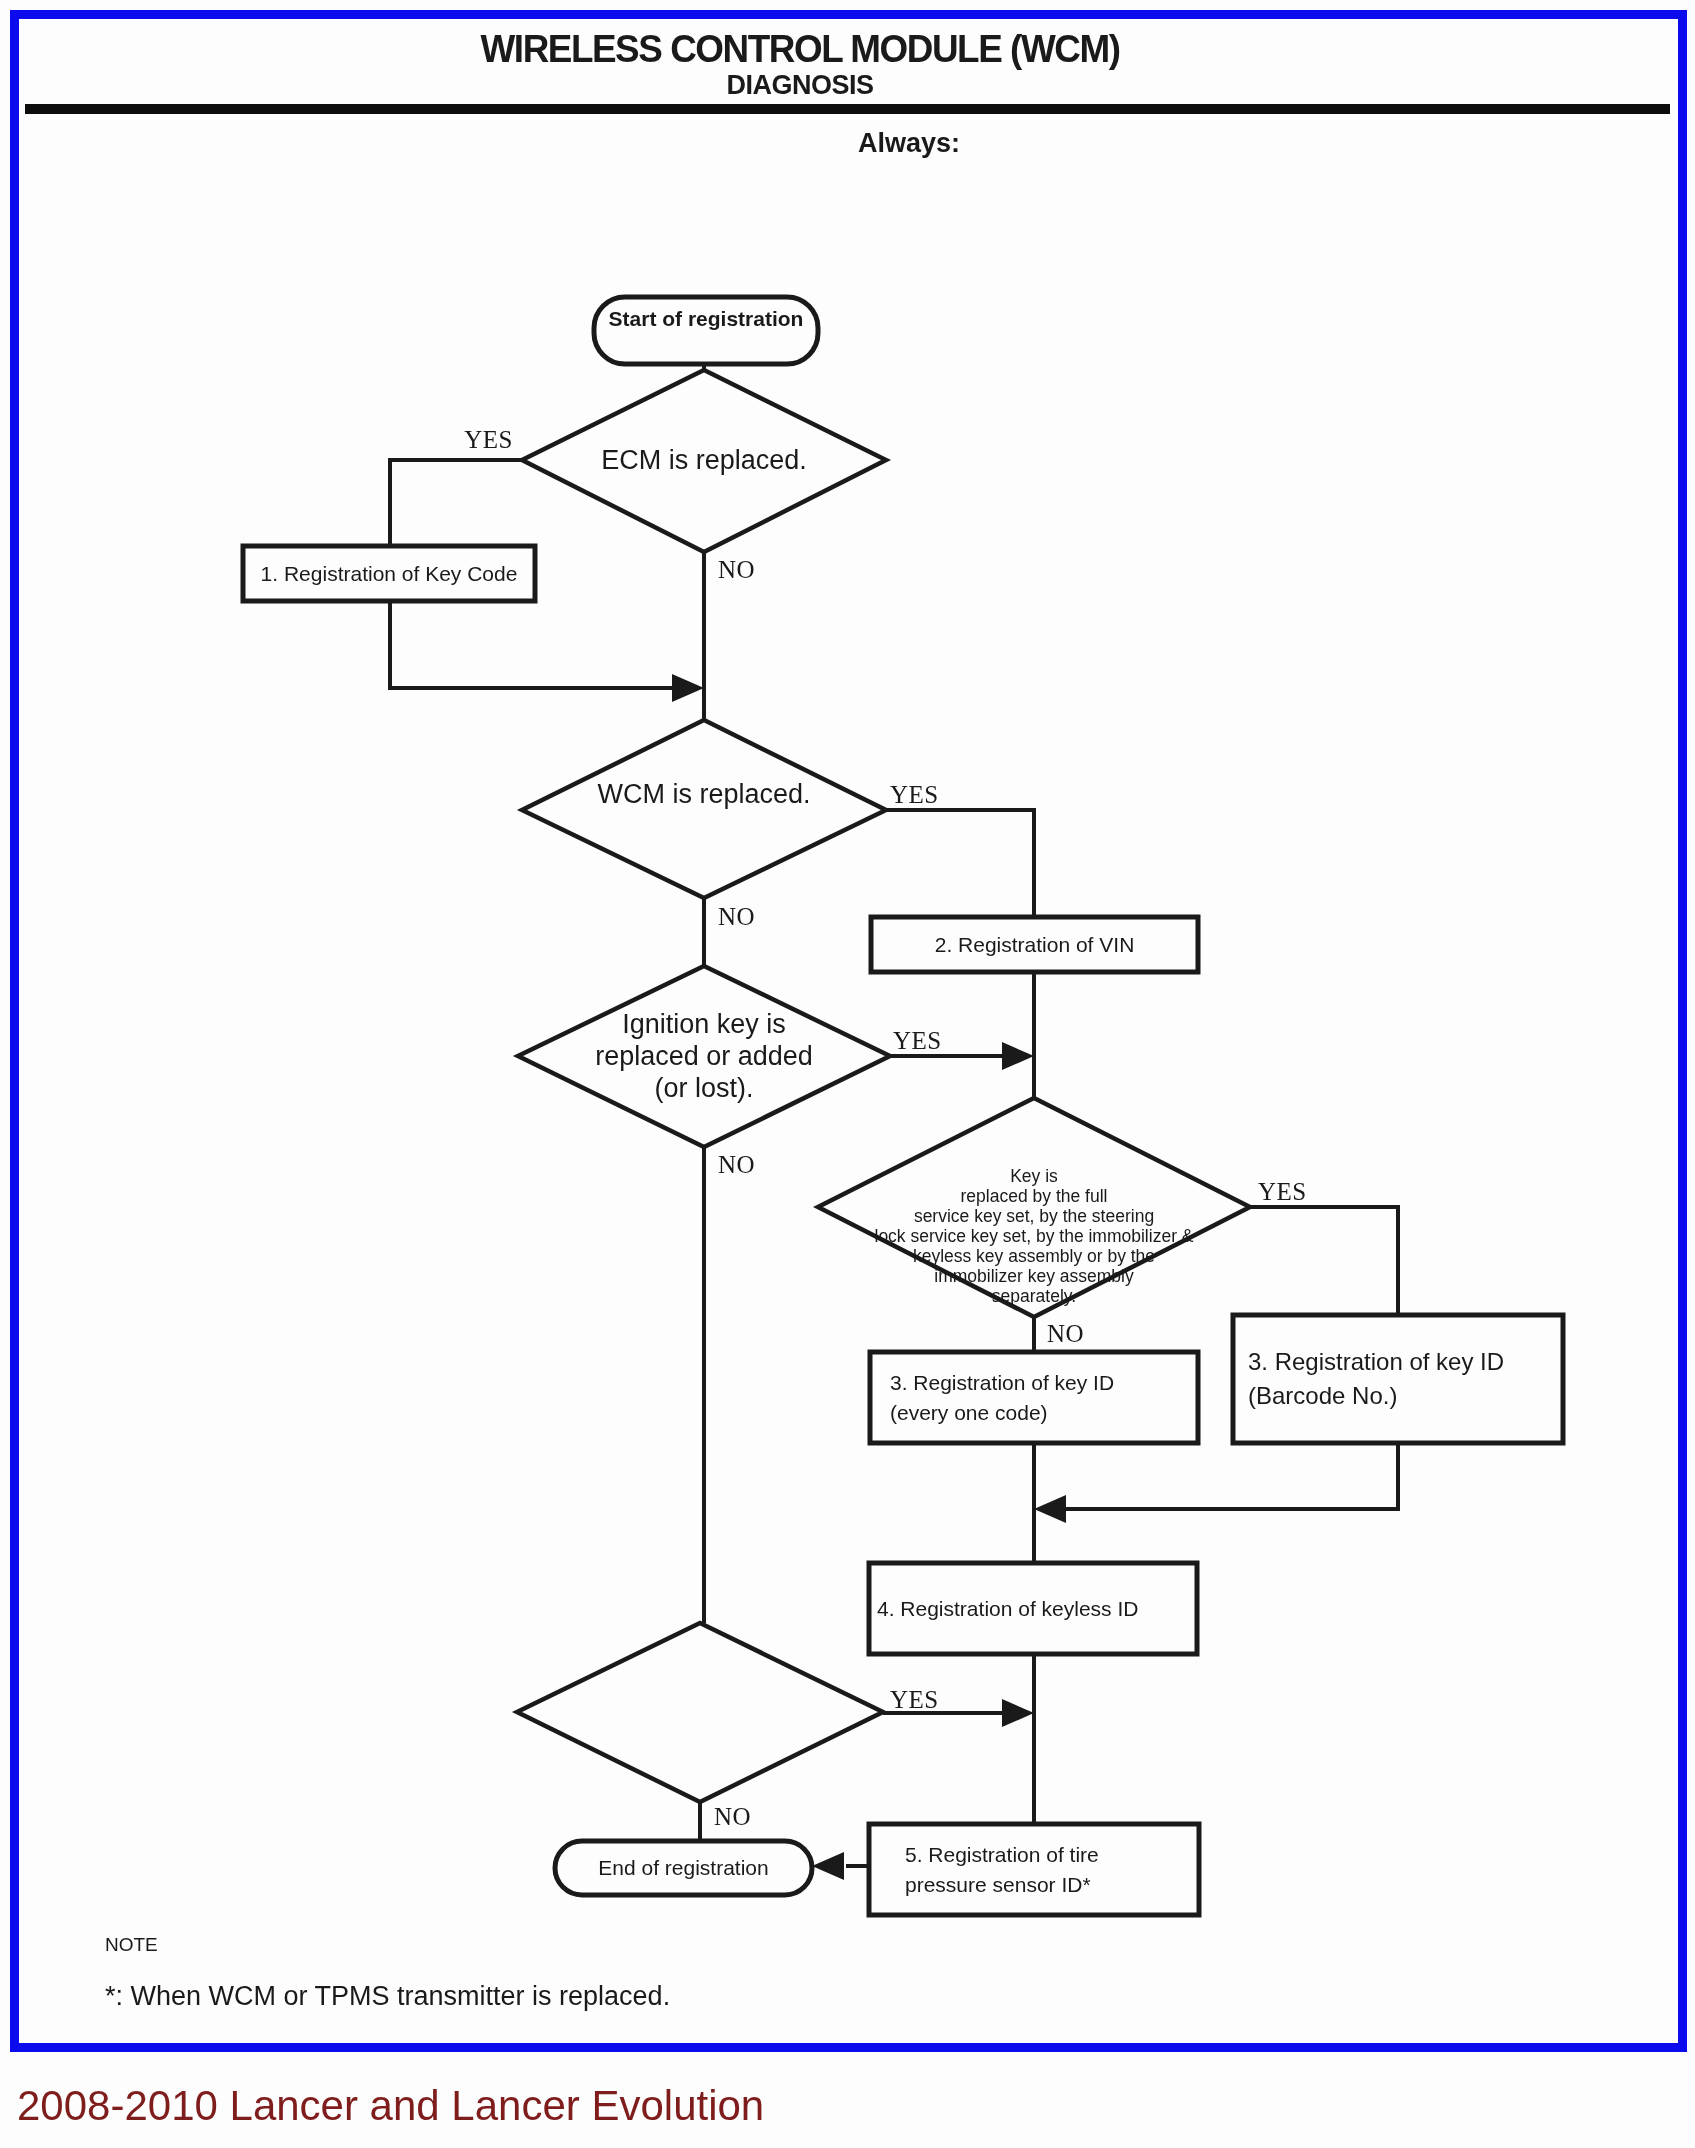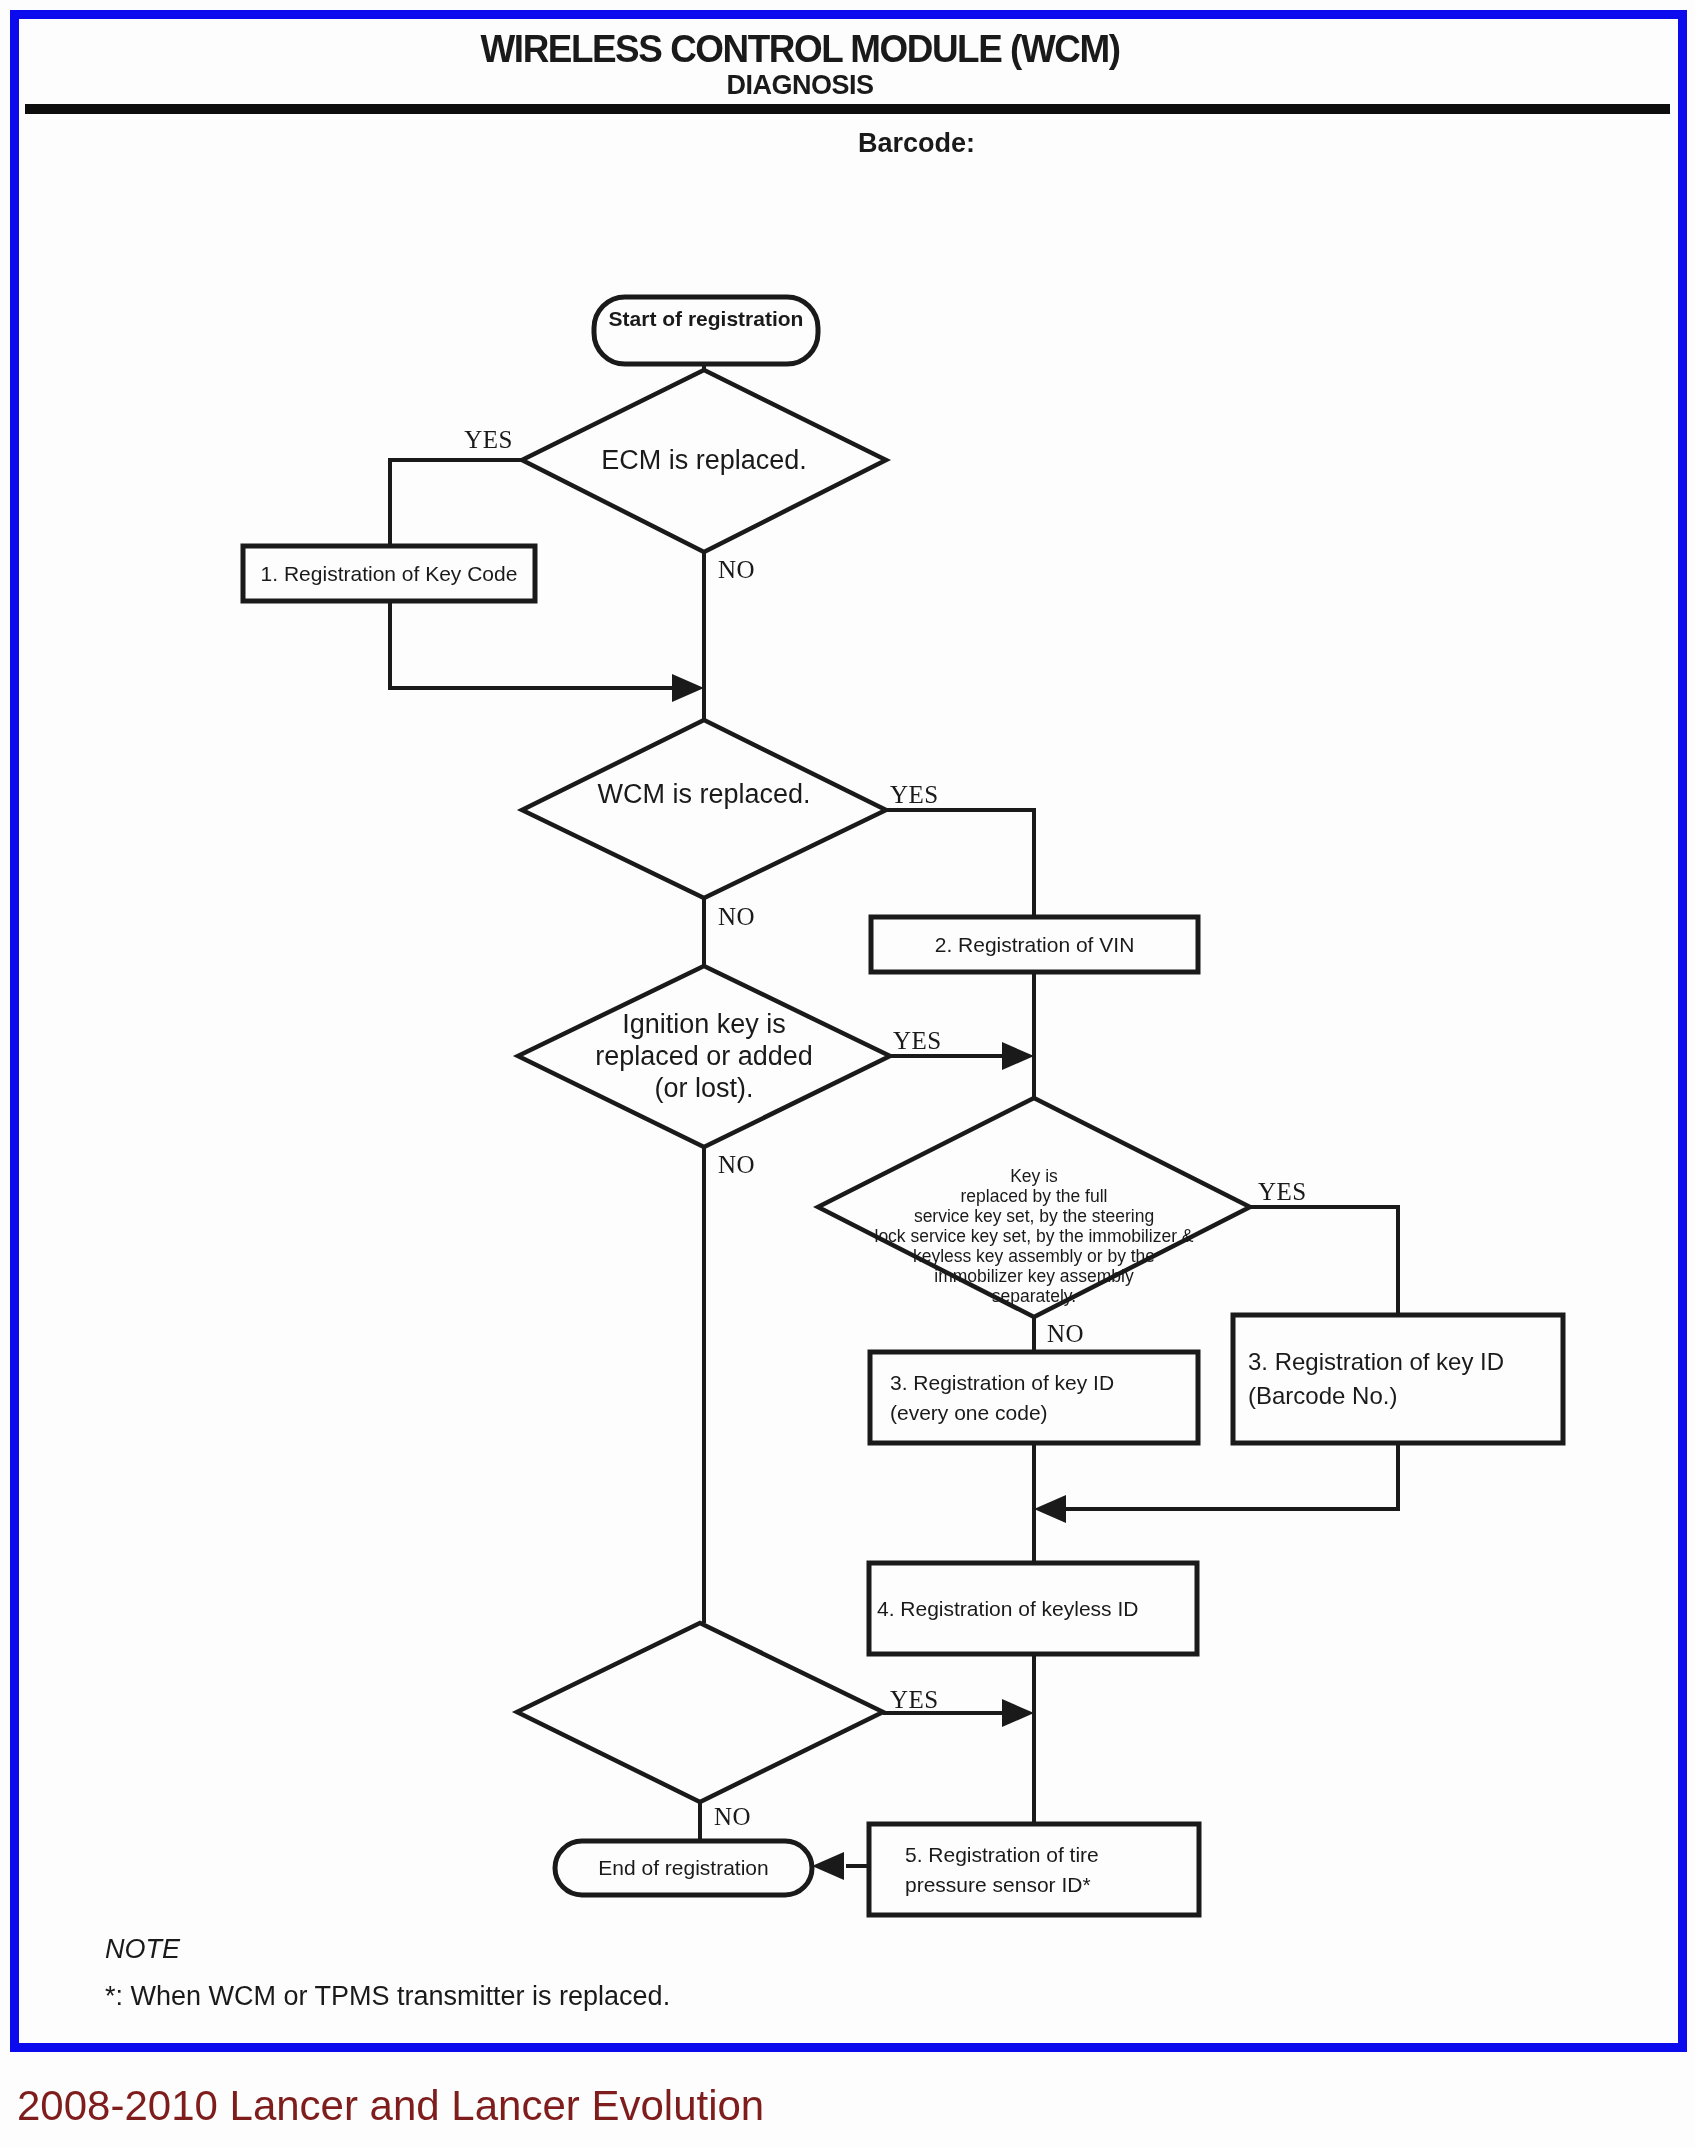--- a/index.html
+++ b/index.html
@@ -52,36 +52,36 @@
   svg.flow polygon.shape{fill:var(--paper);stroke:var(--ink);stroke-width:4.5;}
   svg.flow rect.box{fill:var(--paper);stroke:var(--ink);stroke-width:5;}
   svg.flow rect.terminal{fill:var(--paper);stroke:var(--ink);stroke-width:5;}
   svg.flow polygon.arrow{fill:var(--ink);stroke:none;}
   .flow-label{font-size:21px;display:flex;align-items:center;justify-content:center;text-align:center;}
   .diamond-label{font-size:27px;line-height:32px;display:flex;align-items:center;justify-content:center;text-align:center;}
   .diamond-label-small{font-size:17.5px;line-height:20px;display:flex;align-items:center;justify-content:center;text-align:center;margin-top:28px;}
   .box-label{font-size:21px;line-height:30px;display:flex;align-items:center;justify-content:center;text-align:center;}
   .box-label.left{justify-content:flex-start;text-align:left;}
   .yn{font-size:25px;letter-spacing:.5px;font-family:Liberation Serif, serif;}
-  .note-h{left:105px;top:1934px;font-size:27px;font-style:italic;}
+  .note-h{left:105px;top:1934px;font-size:19px;}
   .note-b{left:105px;top:1981px;font-size:27px;}
   .caption{left:17px;top:2082px;font-size:42px;color:#7f1d1d;}
 </style>
 </head>
 <body>
 
 <div class="page">
 
   <div class="abs blue-frame"></div>
 
   <div class="abs doc-title">WIRELESS CONTROL MODULE (WCM)</div>
   <div class="abs doc-subtitle">DIAGNOSIS</div>
   <div class="abs black-rule"></div>
 
-  <div class="abs caution-h">Barcode:</div>
+  <div class="abs caution-h">Always:</div>
 
   <svg class="flow" width="1695" height="2148" viewBox="0 0 1695 2148">
 
     <polyline points="704,364 704,372"></polyline>
     <polyline points="522,460 390,460 390,688 674,688"></polyline>
     <polyline points="704,552 704,720"></polyline>
     <polyline points="886,810 1034,810 1034,917"></polyline>
     <polyline points="704,898 704,966"></polyline>
     <polyline points="1034,972 1034,1098"></polyline>
     <polyline points="890,1056 1006,1056"></polyline>

